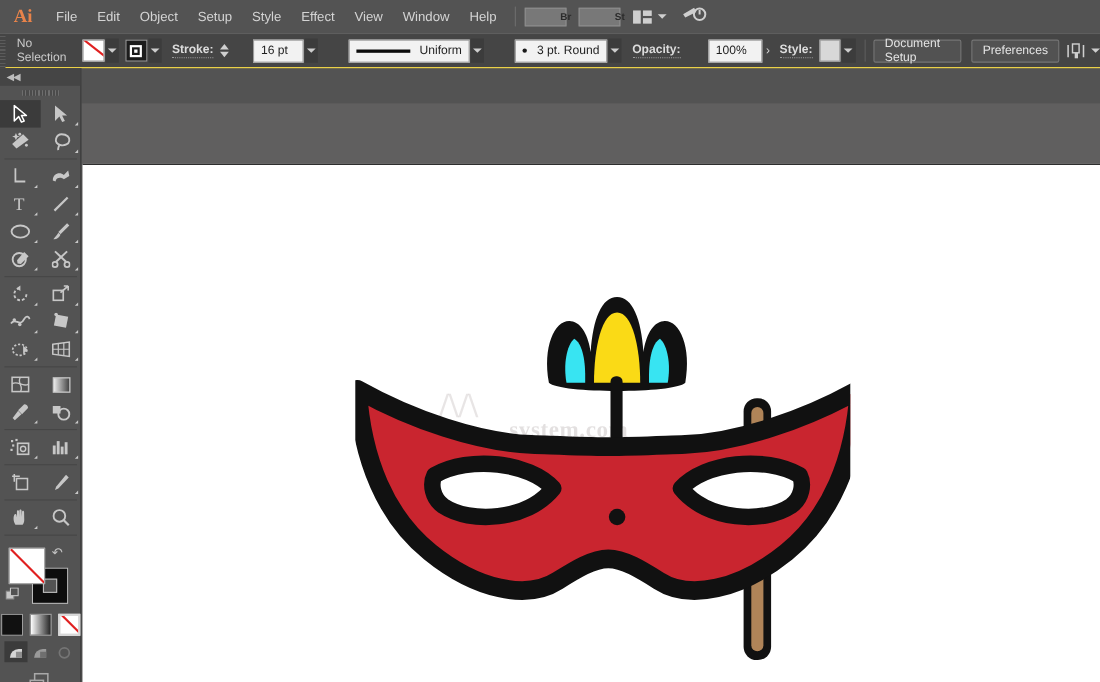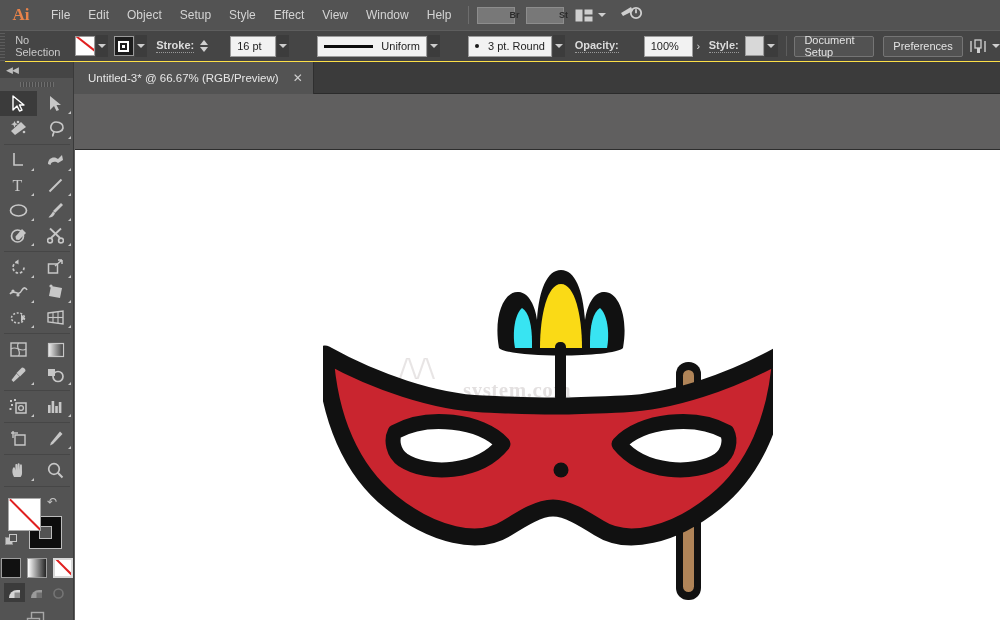--- a/index.html
+++ b/index.html
@@ -401,26 +401,20 @@
       <svg width="17" height="15" viewBox="0 0 17 15">
         <line x1="1" y1="2" x2="1" y2="13" stroke="#cfcfcf" stroke-width="1.4"></line>
         <line x1="15" y1="2" x2="15" y2="13" stroke="#cfcfcf" stroke-width="1.4"></line>
         <rect x="5" y="1" width="6" height="8" fill="none" stroke="#cfcfcf" stroke-width="1.3"></rect>
         <rect x="7" y="9" width="3" height="5" fill="#cfcfcf"></rect>
       </svg>
       <span class="chev"></span>
     </div>
   </div>
 
-  <div id="tabbar">
-    <div id="doc-tab">
-      <span id="doc-tab-title">Untitled-3* @ 66.67% (RGB/Preview)</span>
-      <span id="doc-tab-close">✕</span>
-    </div>
-  </div>
 
   <div id="canvas-area">
     <div id="artboard">
 
       <div id="watermark">
         <div id="wm-mark">/\/\</div>
         <div id="wm-text">system.com</div>
       </div>
 
       <svg id="artwork" viewBox="0 0 450 345" xmlns="http://www.w3.org/2000/svg">

